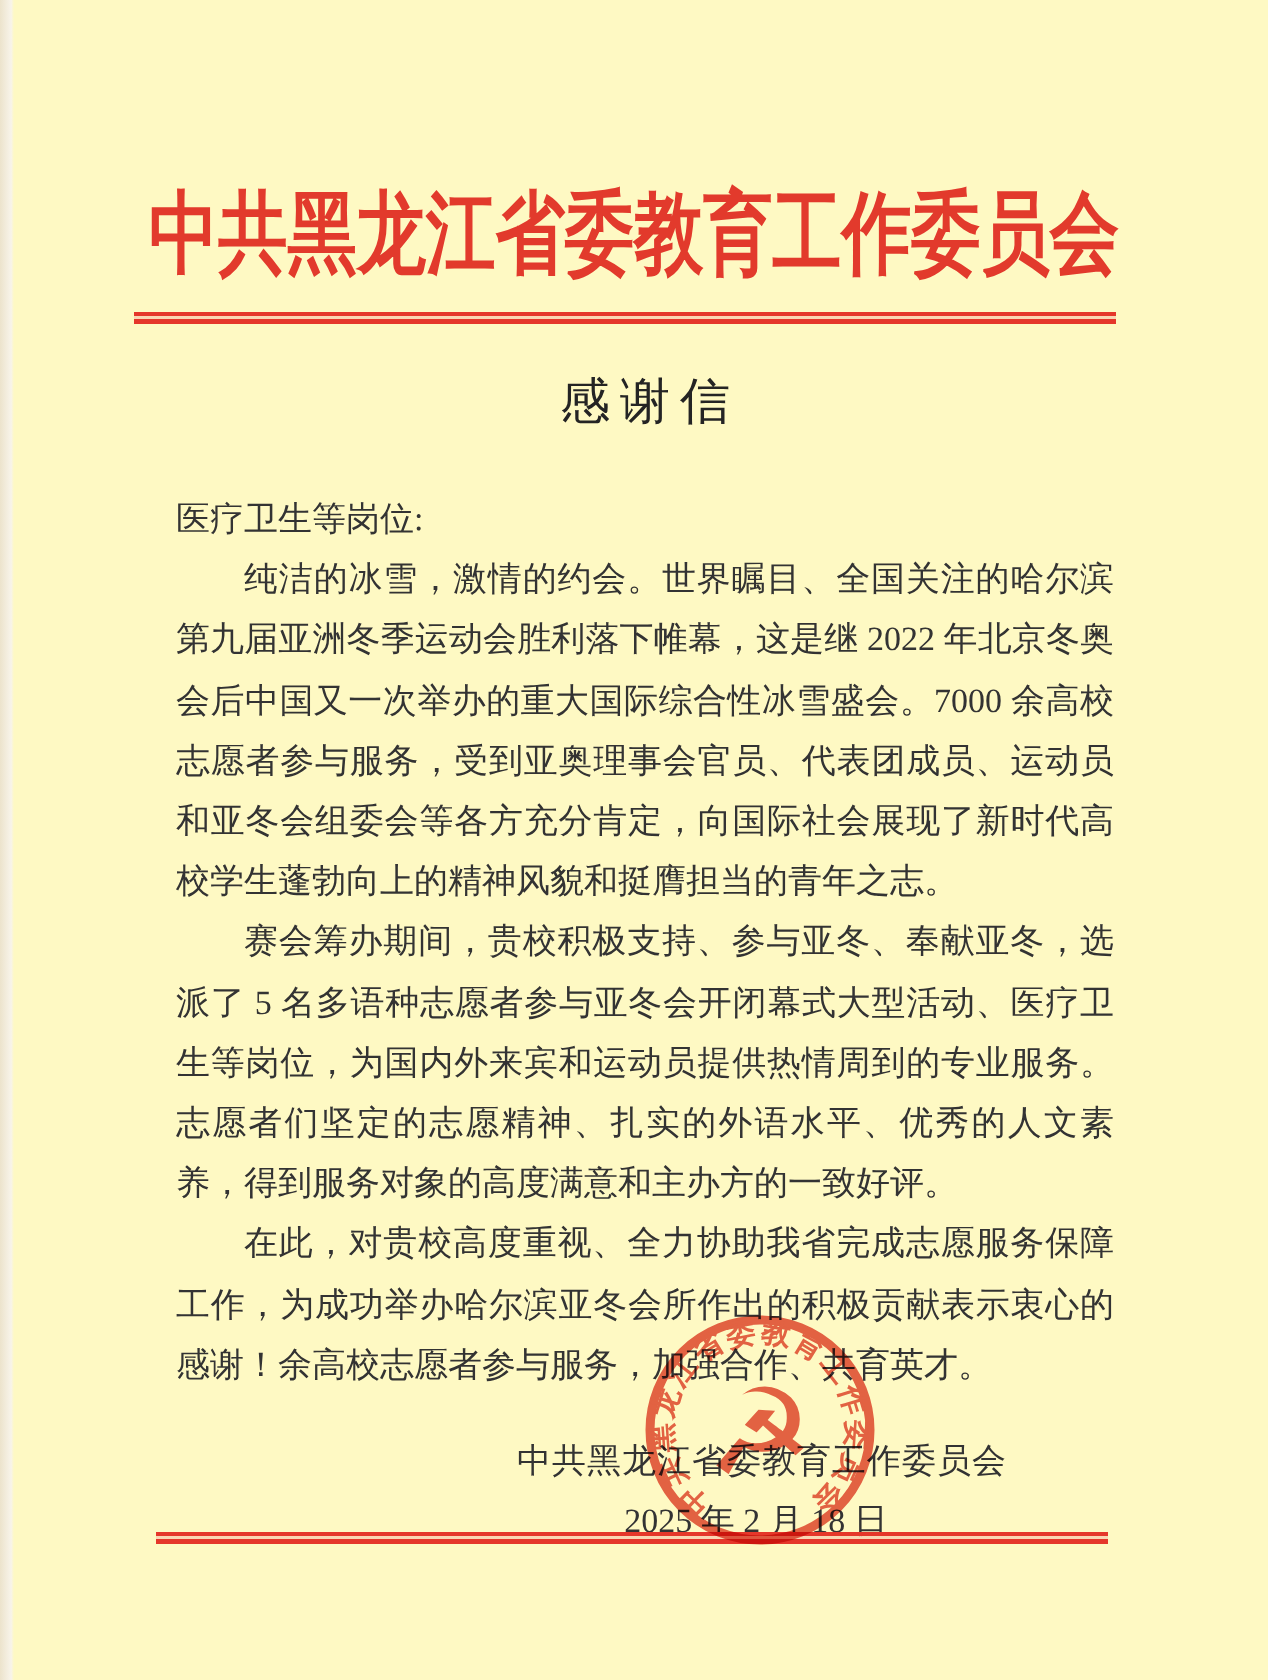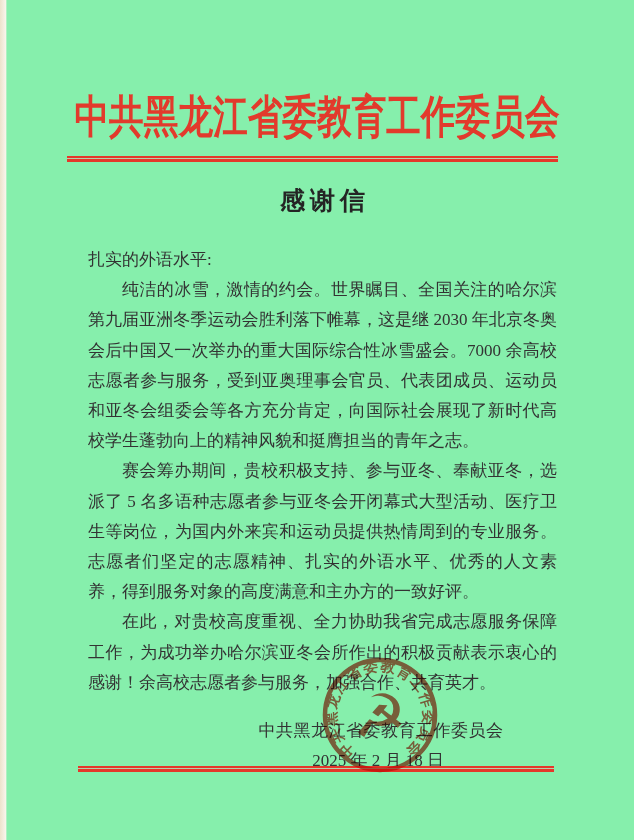--- a/index.html
+++ b/index.html
@@ -4,21 +4,21 @@
 <style>
   html, body { margin: 0; padding: 0; }
   body {
     width: 634px; height: 840px;
     background: #ffffff;
     font-family: "Liberation Serif", "DejaVu Serif", serif;
   }
   .page {
     position: relative;
     width: 634px; height: 840px;
-    background: #86efac;
+    background: #fef9c3;
     overflow: hidden;
   }
   .edge-strip {
     position: absolute; left: 0; top: 0;
     width: 7px; height: 100%;
     background: linear-gradient(to right, #ece3cc, #f8f4ea 80%, rgba(248,244,234,0));
   }
   .org-title {
     position: absolute; top: 94px; left: 0; width: 634px;
     margin: 0;
@@ -42,21 +42,21 @@
   }
   .rule-top { left: 67px; top: 156px; width: 491px; }
   .rule-bottom { left: 78px; top: 766px; width: 476px; }
   .letter-title {
     position: absolute; top: 184px; left: 0; width: 634px;
     margin: 0;
     box-sizing: border-box;
     padding-left: 16px;
     text-align: center;
     font-size: 25px;
-    font-weight: bold;
+    font-weight: normal;
     letter-spacing: 5px;
     color: #242424;
   }
   .body-block {
     position: absolute; left: 88px; top: 245px; width: 469px;
     font-size: 17px;
     line-height: 30.2px;
     color: #333333;
     text-align: justify;
   }
@@ -106,22 +106,22 @@
 
   <div class="edge-strip"></div>
 
   <h1 class="org-title">中共黑龙江省委教育工作委员会</h1>
 
   <div class="red-rule rule-top"></div>
 
   <h2 class="letter-title">感谢信</h2>
 
   <div class="body-block">
-    <p class="salutation">扎实的外语水平:</p>
-    <p class="para">纯洁的冰雪，激情的约会。世界瞩目、全国关注的哈尔滨第九届亚洲冬季运动会胜利落下帷幕，这是继 2030 年北京冬奥会后中国又一次举办的重大国际综合性冰雪盛会。7000 余高校志愿者参与服务，受到亚奥理事会官员、代表团成员、运动员和亚冬会组委会等各方充分肯定，向国际社会展现了新时代高校学生蓬勃向上的精神风貌和挺膺担当的青年之志。</p>
+    <p class="salutation">医疗卫生等岗位:</p>
+    <p class="para">纯洁的冰雪，激情的约会。世界瞩目、全国关注的哈尔滨第九届亚洲冬季运动会胜利落下帷幕，这是继 2022 年北京冬奥会后中国又一次举办的重大国际综合性冰雪盛会。7000 余高校志愿者参与服务，受到亚奥理事会官员、代表团成员、运动员和亚冬会组委会等各方充分肯定，向国际社会展现了新时代高校学生蓬勃向上的精神风貌和挺膺担当的青年之志。</p>
     <p class="para">赛会筹办期间，贵校积极支持、参与亚冬、奉献亚冬，选派了 5 名多语种志愿者参与亚冬会开闭幕式大型活动、医疗卫生等岗位，为国内外来宾和运动员提供热情周到的专业服务。志愿者们坚定的志愿精神、扎实的外语水平、优秀的人文素养，得到服务对象的高度满意和主办方的一致好评。</p>
     <p class="para">在此，对贵校高度重视、全力协助我省完成志愿服务保障工作，为成功举办哈尔滨亚冬会所作出的积极贡献表示衷心的感谢！余高校志愿者参与服务，加强合作、共育英才。</p>
   </div>
 
   <p class="signature">中共黑龙江省委教育工作委员会</p>
 
   <p class="date">2025 年 2 月 18 日</p>
 
   <div class="red-rule rule-bottom"></div>
 

